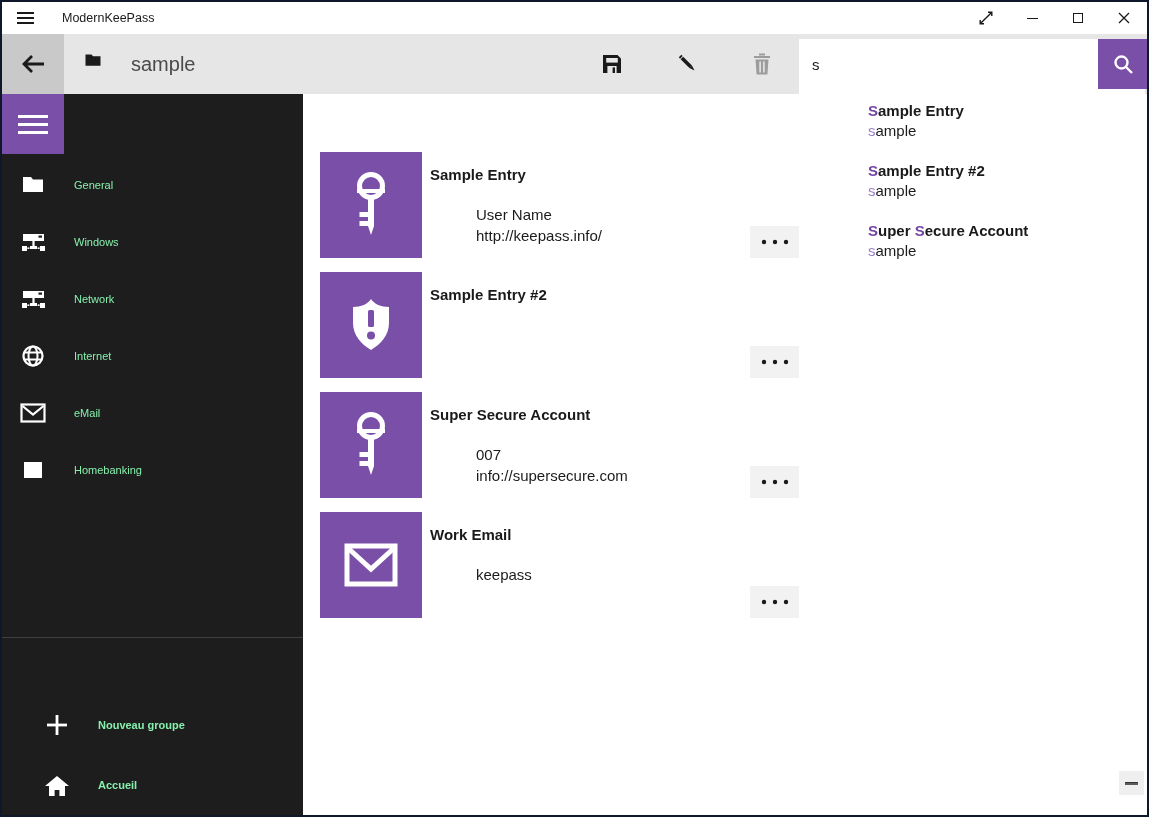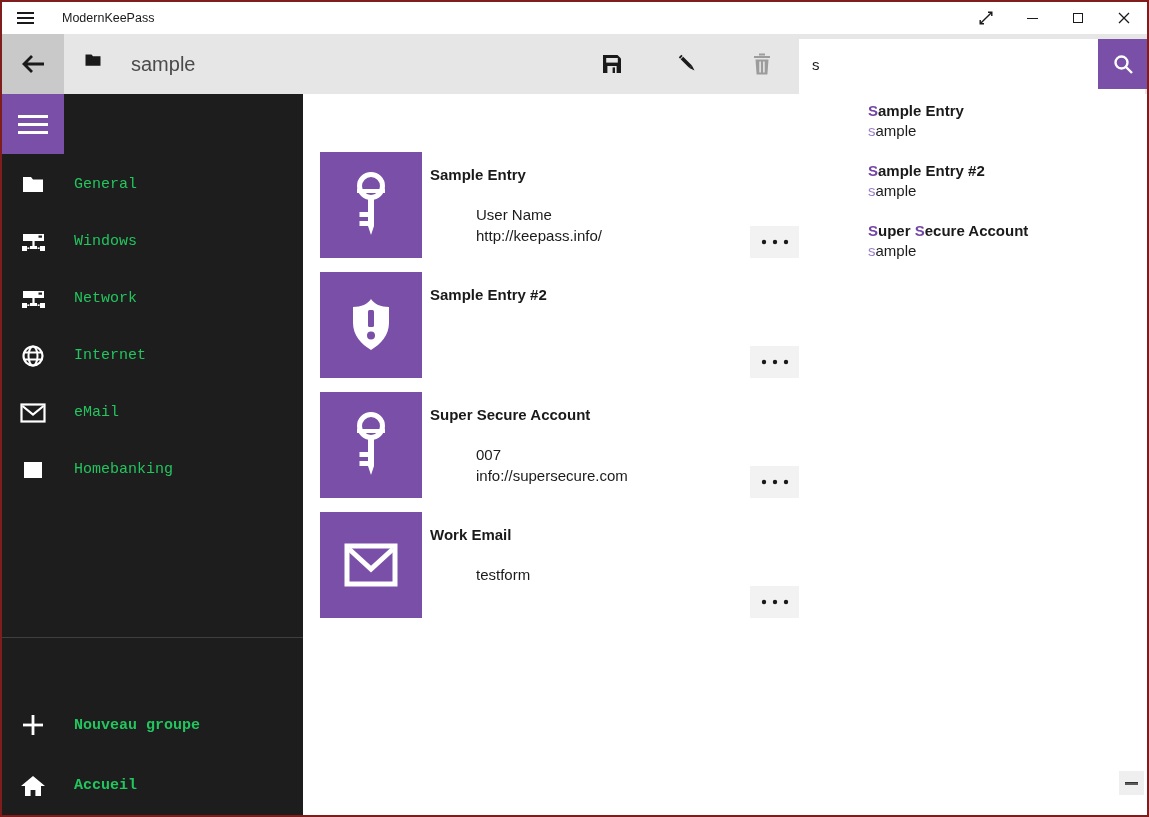--- a/index.html
+++ b/index.html
@@ -1,19 +1,19 @@
 <!DOCTYPE html>
 <html><head>
 <meta charset="utf-8">
 <style>
   * { box-sizing: border-box; margin: 0; padding: 0; }
   body { margin: 0; font-family: "Liberation Sans", "DejaVu Sans", sans-serif; background:#999; }
   .window {
     position: relative; width: 1149px; height: 817px; background: #fff;
-    border: 2px solid #7f1d1d; overflow: hidden;
+    border: 2px solid #0f172a; overflow: hidden;
     font-family: "Liberation Sans", "DejaVu Sans", sans-serif;
   }
   
   .titlebar { position:absolute; top:0; left:0; right:0; height:32px; background:#fff; display:flex; align-items:center; }
   .tb-burger { width:46px; display:flex; justify-content:center; cursor:default; }
   .tb-burger .bars { width:17px; }
   .tb-burger .bars div { height:1.6px; background:#1a1a1a; margin:3.4px 0; }
   .tb-title { font-size:12.5px; color:#1a1a1a; margin-left:14px; }
   .tb-controls { margin-left:auto; display:flex; height:32px; }
   .tb-btn { width:46px; height:32px; display:flex; align-items:center; justify-content:center; background:transparent; border:none; }
@@ -30,24 +30,24 @@
   .search-btn { position:absolute; left:1096px; top:5px; width:49px; height:50px; border:none; background:#7a4fa8; display:flex; align-items:center; justify-content:center; }
   
   .sidebar { position:absolute; top:92px; left:0; width:301px; bottom:0; background:#1d1d1d; color:#fff; }
   .nav-toggle { position:absolute; left:0; top:0; width:62px; height:60px; background:#7a4fa8; border:none; display:flex; align-items:center; justify-content:center; }
   .nav-toggle .bars { width:30px; }
   .nav-toggle .bars div { height:3px; background:#fff; margin:5px 0; }
   .pane-heading { position:absolute; left:90px; top:0; height:60px; display:flex; align-items:center; font-size:17px; font-weight:700; color:#fff; }
   .group-list { position:absolute; top:62px; left:0; right:0; }
   .side-row { height:57px; display:flex; align-items:center; cursor:default; }
   .side-row .ric { width:26px; margin-left:18px; margin-right:28px; display:flex; justify-content:center; align-items:center; }
-  .side-row .rlabel { font-size:15px; color:#22c55e;font-family:Liberation Mono, monospace; }
+  .side-row .rlabel { font-size:11px; color:#86efac; }
   .side-divider { position:absolute; top:543px; left:0; right:0; height:1px; background:#3f3f3f; }
   .action-list { position:absolute; bottom:0; left:0; right:0; }
-  .action-list .side-row { height:60px; }
+  .action-list .side-row { height:60px;padding-left:24px; }
   .action-list .rlabel { font-weight:700; }
   
   .entry-list { position:absolute; left:318px; top:150px; width:479px; }
   .entry-row { position:relative; height:106px; margin-bottom:14px; }
   .entry-tile { position:absolute; left:0; top:0; width:102px; height:106px; background:#7a4fa8; display:flex; align-items:center; justify-content:center; }
   .entry-title { position:absolute; left:110px; top:14px; font-size:15px; font-weight:700; color:#1a1a1a; white-space:nowrap; }
   .entry-lines { position:absolute; left:110px; top:52px; font-size:15px; line-height:21px; color:#1b1b1b; white-space:nowrap;margin-left:46px; }
   .more-btn { position:absolute; right:0; bottom:0; width:49px; height:32px; border:none; background:#f2f2f2; display:flex; align-items:center; justify-content:center; }
   
   .suggestions { position:absolute; left:797px; top:87px; width:346px; height:270px; background:#fff; padding:12px 0 0 69px; }
@@ -315,21 +315,21 @@
 
     <div class="entry-row">
       <div class="entry-tile">
         <svg width="54" height="44" viewBox="0 0 54 44">
           <rect x="3" y="3" width="48" height="38" stroke="#fff" stroke-width="5" fill="none"></rect>
           <path d="M5,6 L27,26 L49,6" stroke="#fff" stroke-width="5" fill="none"></path>
         </svg>
       </div>
       <div class="entry-title">Work Email</div>
       <div class="entry-lines">
-        <div>testform</div>
+        <div>keepass</div>
         <div></div>
       </div>
       <button class="more-btn">
         <svg width="30" height="8" viewBox="0 0 30 8">
           <circle cx="4" cy="4" r="2.2" fill="#1a1a1a"></circle>
             <circle cx="15" cy="4" r="2.2" fill="#1a1a1a"></circle>
             <circle cx="26" cy="4" r="2.2" fill="#1a1a1a"></circle>
         </svg>
       </button>
     </div>

